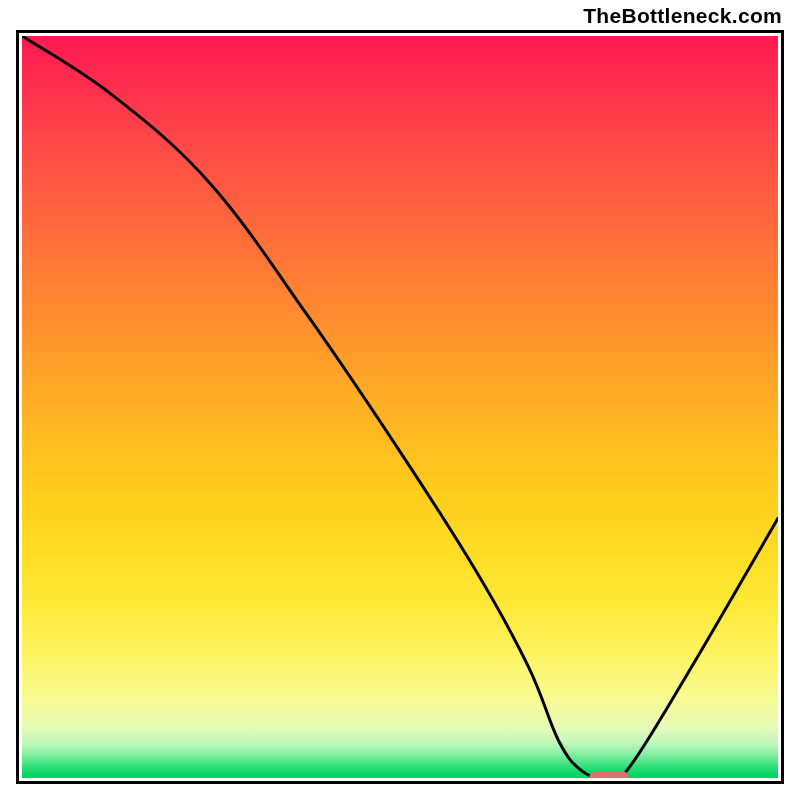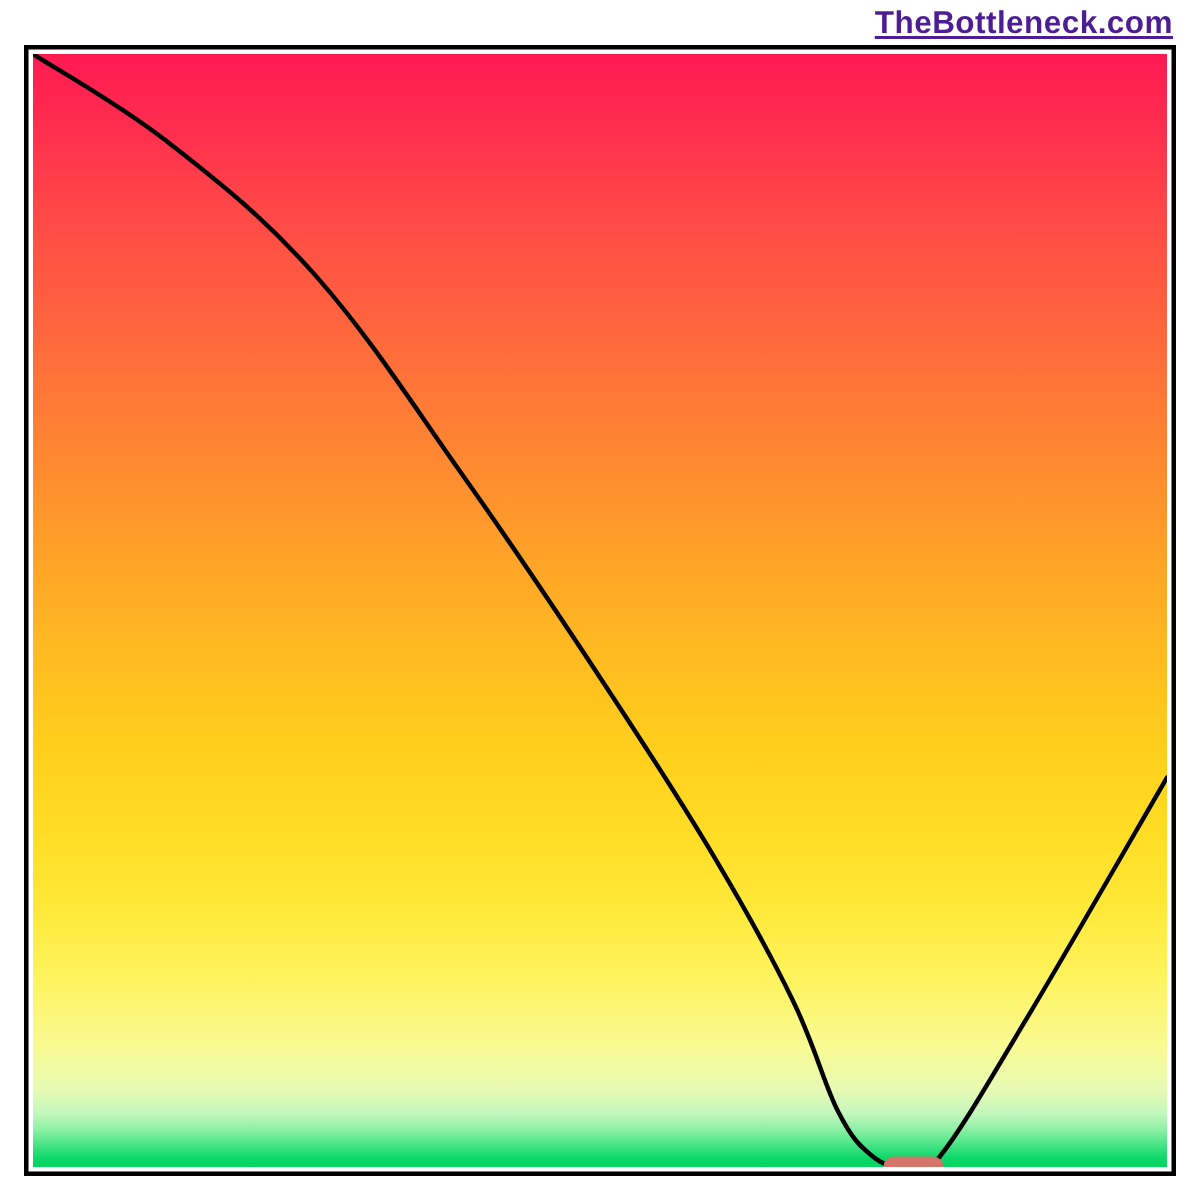--- a/index.html
+++ b/index.html
@@ -21,23 +21,22 @@
     border: 3px solid #000000;
     box-sizing: border-box;
   }
 
   .watermark {
     position: absolute;
     top: 4px;
     right: 18px;
     font-size: 21px;
     font-weight: 600;
-    color: #4c1d95;
+    color: #000000;
     letter-spacing: 0.3px;
-    text-decoration: underline;
   }
 
   
   .plot {
     position: absolute;
     left: 3px;
     top: 3px;
     right: 3px;
     bottom: 3px;
     overflow: hidden;

